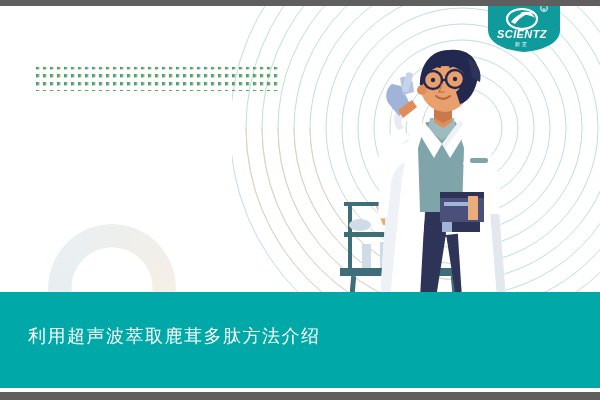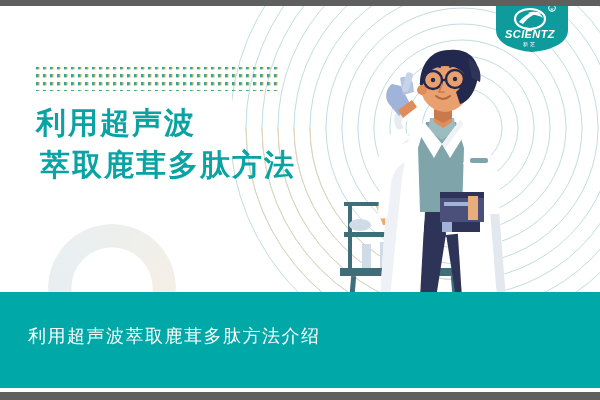--- a/index.html
+++ b/index.html
@@ -93,21 +93,21 @@
     left: 300px;
     top: 0px;
     width: 300px;
     height: 300px;
   }
   .illus svg { display: block; }
 
   
   .logo {
     position: absolute;
-    right: 32px;
+    right: 40px;
     top: 0px;
     width: 72px;
     height: 52px;
     z-index: 40;
   }
   .logo svg { display: block; }
 
   
   .banner {
     position: absolute;
@@ -289,24 +289,20 @@
           </linearGradient>
           <pattern id="dots" x="0" y="0" width="7" height="8" patternUnits="userSpaceOnUse">
             <rect x="0" y="0" width="3.4" height="3.4" fill="url(#dotgrad)"></rect>
           </pattern>
         </defs>
         <rect x="0" y="1" width="242" height="24" fill="url(#dots)"></rect>
         <rect x="0" y="0" width="242" height="26" fill="url(#dotgrad)" opacity="0"></rect>
       </svg>
     </div>
 
-    <div class="headline">
-      <div class="l1">利用超声波</div>
-      <div class="l2">萃取鹿茸多肽方法</div>
-    </div>
 
     <div class="banner">
       <div class="banner-text">利用超声波萃取鹿茸多肽方法介绍</div>
     </div>
 
   </div>
 
   <div class="logo">
     <svg width="72" height="52" viewBox="0 0 72 52" aria-hidden="true">
       <path d="M0 0 h72 v30 c0 12 -14 20 -36 22 C14 50 0 42 0 30 Z" fill="#0f9b9b"></path>

